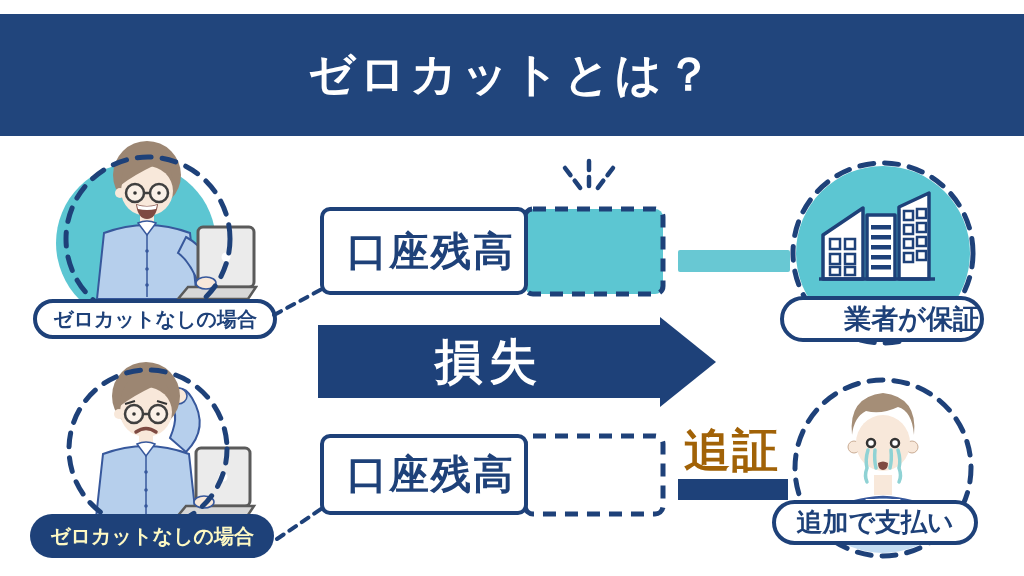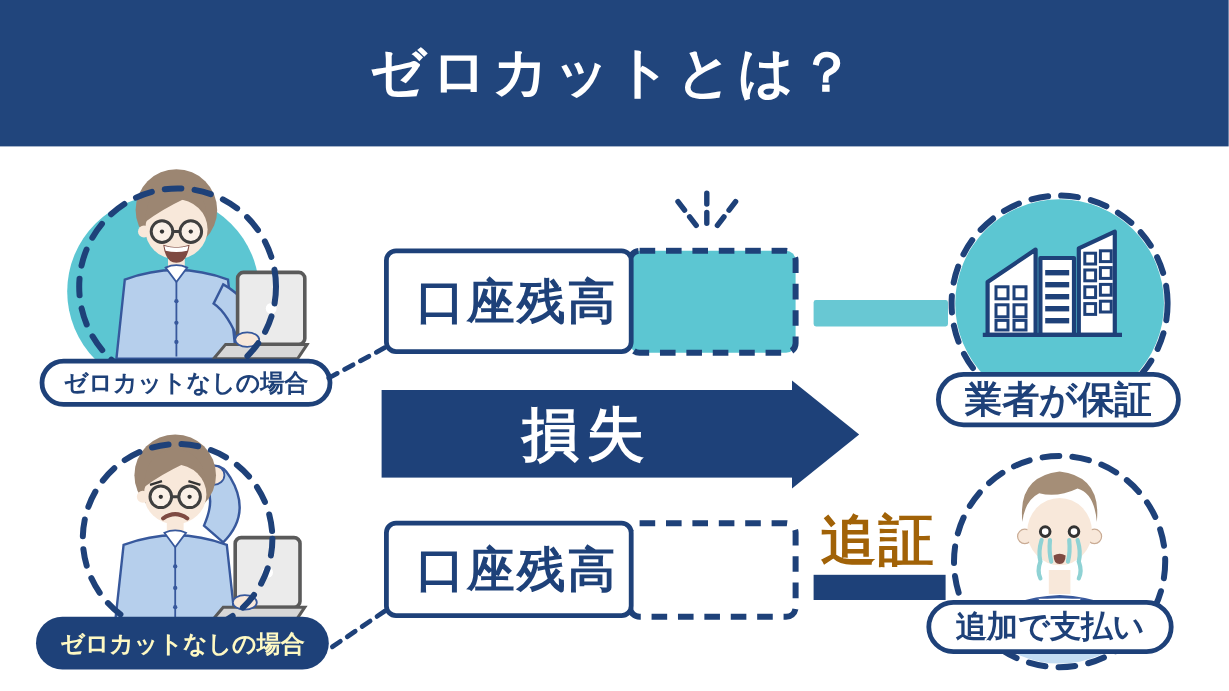--- a/index.html
+++ b/index.html
@@ -5,37 +5,37 @@
   * { margin:0; padding:0; box-sizing:border-box; }
   html,body { width:1024px; height:576px; }
   body {
     position:relative; overflow:hidden; background:#ffffff;
     font-family:"Liberation Sans", sans-serif;
   }
   .abs { position:absolute; }
 
   
   .header {
-    left:0; top:0; width:1024px; height:122px; background:#21457c;
+    left:0; top:14px; width:1024px; height:122px; background:#21457c;
     display:flex; align-items:center; justify-content:center;
   }
   .header .title {
     color:#ffffff; font-size:46px; font-weight:bold; letter-spacing:4px;
   }
 
   
   .pill {
     display:flex; align-items:center; justify-content:center;
     border-radius:24px; font-weight:bold; white-space:nowrap;
   }
   .pill-outline { background:#ffffff; border:4px solid #1e4179; color:#1e4179; }
   .pill-fill    { background:#1e4179; color:#fef9c3; }
   #pill-with    { left:33px;  top:299px; width:244px; height:40px; font-size:20px; }
   #pill-without { left:30px;  top:514px; width:244px; height:44px; font-size:20px; }
-  #pill-broker  { left:780px; top:310px; width:204px; height:46px; font-size:31px; }
+  #pill-broker  { left:780px; top:296px; width:204px; height:46px; font-size:27px;justify-content:flex-end; }
   #pill-pay     { left:772px; top:500px; width:206px; height:45px; font-size:26px;justify-content:center; }
 
   
   .balance-box {
     background:#ffffff; border:4.5px solid #1e4179; border-radius:10px;
     display:flex; align-items:center; justify-content:center;
     color:#1e4179; font-size:40px; font-weight:bold; letter-spacing:2px; z-index:2;padding-left:14px;
   }
   #balance-top    { left:320px; top:207px; width:208px; height:88px; }
   #balance-bottom { left:320px; top:434px; width:208px; height:81px; }

